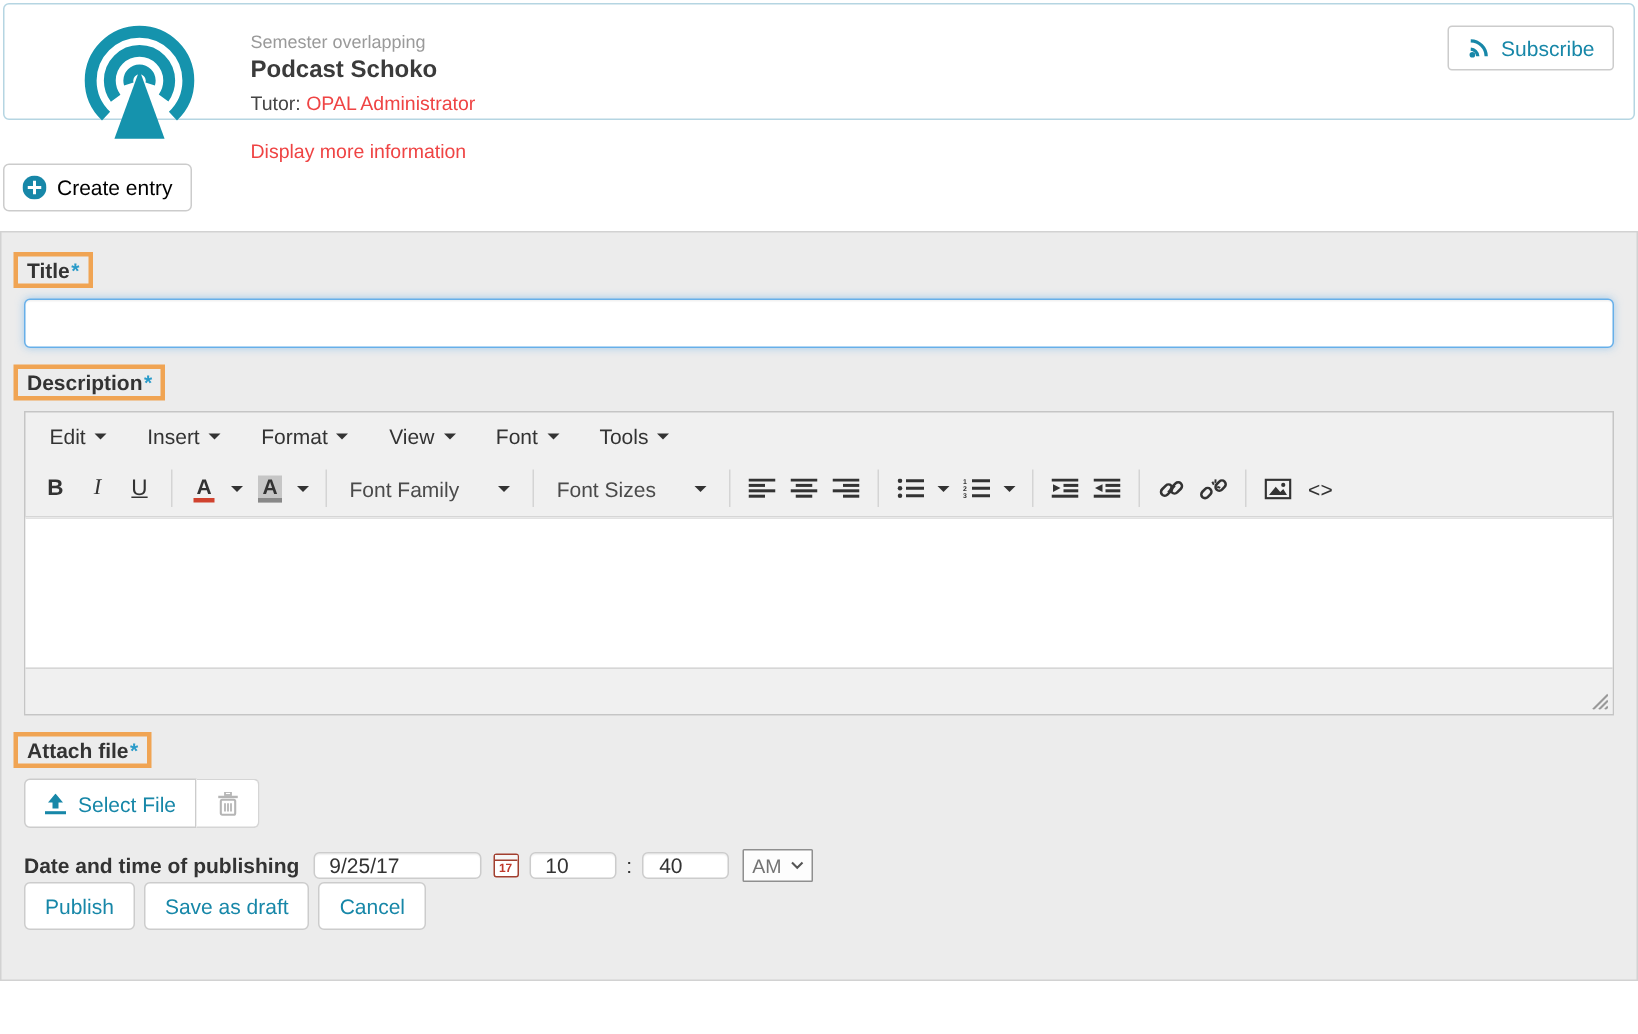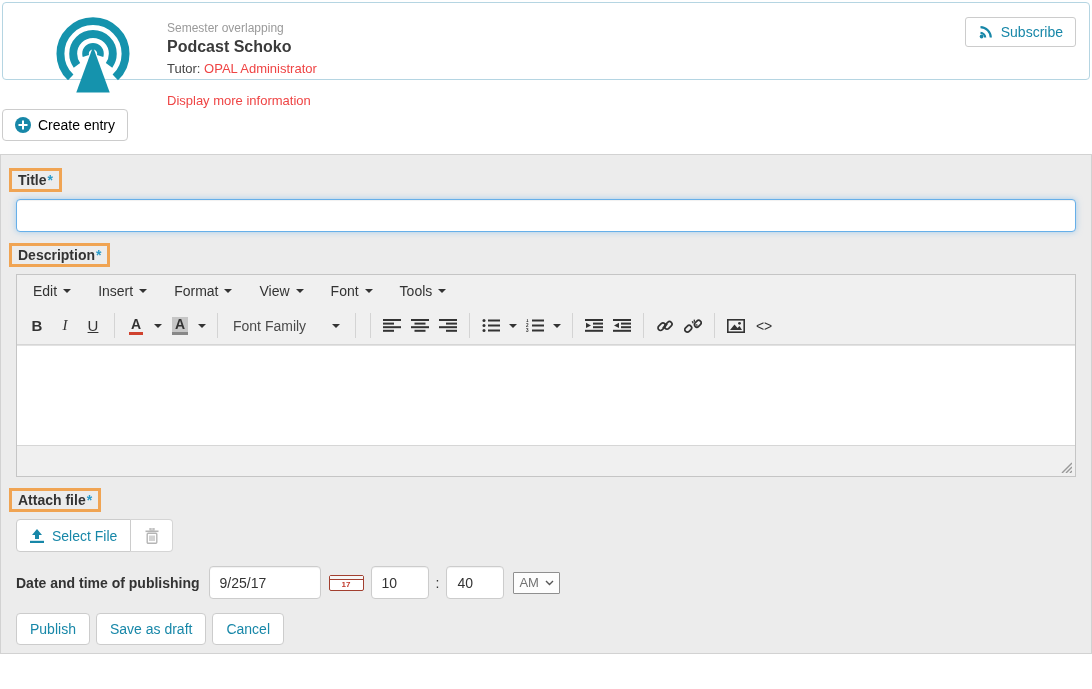--- a/index.html
+++ b/index.html
@@ -104,44 +104,44 @@
   .trash-btn {
     background:#fff; border:1px solid #d5d5d5; border-left:none; width:42px; height:33px;
     display:inline-flex; align-items:center; justify-content:center; cursor:default;
     border-radius:0 4px 4px 0;
   }
 
   
   .date-row { margin-top:14px; display:flex; align-items:center; }
   .date-row .row-label { font-weight:bold; font-size:14px; color:#333; margin-right:9px; }
   .txt-input {
-    height:33px; border:1px solid #ccc; border-radius:4px; padding:0 10px;
+    height:18px; border:1px solid #ccc; border-radius:4px; padding:0 10px;
     font-size:14px; color:#333; background:#fff; outline:none;
     box-shadow: inset 0 1px 1px rgba(0,0,0,.06);
     font-family:"Liberation Sans", sans-serif;
   }
   .date-input { width:112px; margin-right:8px; }
   .time-input { width:58px; }
   .colon { margin:0 7px; color:#333; }
   .cal-icon {
-    width:35px; height:16px; border:1px solid #a23f2f; background:#fff; margin-right:7px;
+    width:17px; height:16px; border:1px solid #a23f2f; background:#fff; margin-right:7px;
     display:inline-flex; flex-direction:column; cursor:pointer; border-radius:2px; flex:0 0 auto;
   }
   .cal-top { height:4px; border-bottom:1px solid #a23f2f; background:#f6f6f6; }
   .cal-day {
     flex:1; font-size:8px; font-weight:bold; color:#c0392b; text-align:center; line-height:10px;
   }
   .meridiem {
     margin-left:9px; height:22px; border:1px solid #8f8f8f; background:#fdfdfd;
     display:inline-flex; align-items:center; padding:0 5px; gap:6px; font-size:13px;
     color:#737373; cursor:pointer; border-radius:1px;
   }
 
   
-  .actions-row { margin-top:14px; display:flex; gap:6px; }
+  .actions-row { margin-top:0; display:flex; gap:6px; }
   .action-btn {
     background:#fff; border:1px solid #ccc; border-radius:4px; padding:6px 13px;
     height:32px; color:#1787a8; font-size:14px; cursor:pointer;
     font-family:"Liberation Sans", sans-serif;
   }
 </style>
 </head>
 <body>
 
 
@@ -242,20 +242,24 @@
         </span>
       <span class="tb-btn tb-caret-btn">
           <i class="caret"></i>
         </span>
       <span class="tb-sep"></span>
       <span class="tb-select">
           <span class="label">Font Family</span>
           <i class="caret"></i>
         </span>
       <span class="tb-sep"></span>
+      <span class="tb-select">
+          <span class="label">Font Sizes</span>
+          <i class="caret"></i>
+        </span>
       <span class="tb-sep"></span>
       <span class="tb-btn">
         <svg width="18" height="13" viewBox="0 0 18 13" fill="#333">
           <rect y="0" width="18" height="2"></rect>
             <rect y="3.6" width="11" height="2"></rect>
             <rect y="7.2" width="18" height="2"></rect>
             <rect y="10.8" width="11" height="2"></rect>
         </svg>
       </span>
       <span class="tb-btn">

